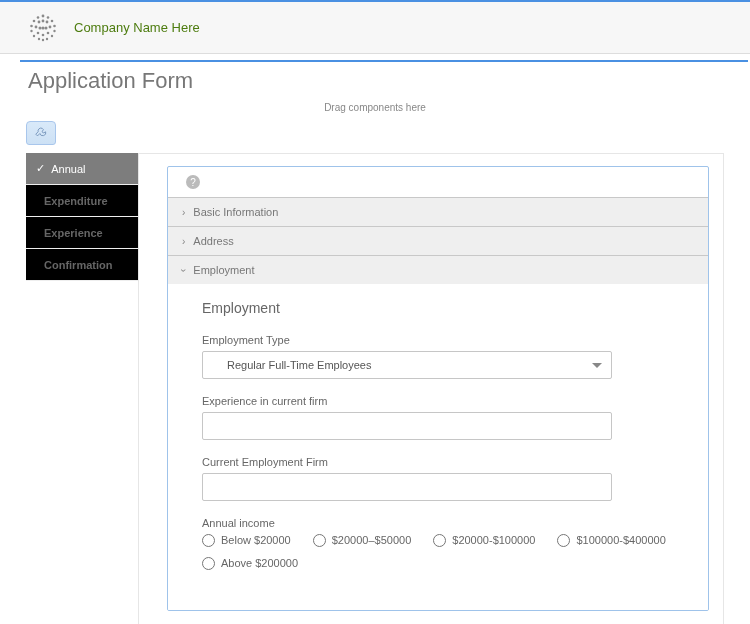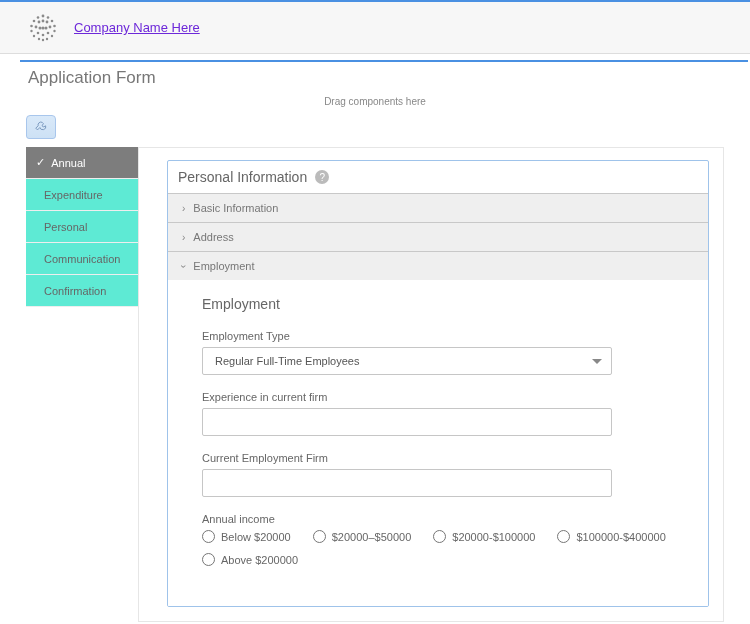--- a/index.html
+++ b/index.html
@@ -3,69 +3,69 @@
 <meta charset="utf-8">
 <style>
 * { box-sizing: border-box; margin: 0; padding: 0; }
 body { font-family: Arial, Helvetica, sans-serif; font-size: 12px; color: #555; background: #fff; }
 .page { width: 750px; }
 
 
 .topbar { height: 54px; border-top: 2px solid #4a90e2; border-bottom: 1px solid #ddd; background: #f7f7f7; display: flex; align-items: center; padding-left: 28px; }
 .logo { width: 30px; height: 30px; margin-right: 16px; position: relative; display: flex; align-items: center; justify-content: center; }
 .logo svg { display: block; }
-.company { font-size: 13px; color: #6d28d9; text-decoration: underline; }
+.company { font-size: 13px; color: #4d7c0f; }
 
 
 .blue-line { height: 2px; background: #4a90e2; margin-top: 6px; margin-left: 20px; margin-right: 2px; }
-.page-title { font-size: 17px; color: #777; font-weight: normal; padding: 6px 0 6px 28px; }
+.page-title { font-size: 22px; color: #777; font-weight: normal; padding: 6px 0 6px 28px; }
 
 
 .drag-hint { text-align: center; font-size: 10px; color: #888; padding: 2px 0 8px; }
 
 
 .toolrow { padding-left: 26px; margin-bottom: 8px; }
 .wrench-btn { width: 30px; height: 24px; border: 1px solid #a8c6ec; border-radius: 4px 4px 3px 3px; background: linear-gradient(#d9e9f9,#cde1f5); display: flex; align-items: center; justify-content: center; cursor: pointer; }
 .wrench-btn svg { width: 14px; height: 14px; stroke: #6a8bb3; fill: none; }
 
 
 .columns { display: flex; padding: 0 26px 0 26px; align-items: flex-start; }
 .sidebar { width: 112px; flex: none; }
 .sidebar-item { height: 32px; display: flex; align-items: center; font-size: 11px; cursor: pointer; border-bottom: 1px solid #eee; }
 .sidebar-item.active { background: #7d7d7d; color: #fff; padding-left: 10px; }
-.sidebar-item.inactive { background: #5eead4; color: #666; padding-left: 18px; }
+.sidebar-item.inactive { background: #000000; color: #666; padding-left: 18px; font-weight: bold; }
 .check { margin-right: 6px; font-size: 11px; }
 
 .main-outer { flex: 1; border: 1px solid #e6e6e6; padding: 12px 14px 14px 28px; }
 .panel { border: 1px solid #9fc3ea; border-radius: 2px; overflow: hidden; }
 .panel-title { padding: 8px 10px; font-size: 14px; color: #666; display: flex; align-items: center; }
 .help-ic { margin-left: 8px; width: 14px; height: 14px; border-radius: 50%; background: #bbb; color: #fff; font-size: 10px; display: inline-flex; align-items: center; justify-content: center; }
 
 .acc-item { border-top: 1px solid #c8c8c8; }
 .acc-head { background: #efefef; padding: 8px 14px; font-size: 11px; color: #777; display: flex; align-items: center; cursor: pointer; }
 .acc-head .chev { margin-right: 8px; font-size: 10px; color: #888; display:inline-block; }
 .acc-head.open .chev { transform: none; }
 .acc-body { padding: 16px 24px 24px 34px; background: #fff; }
 
 .sec-title { font-size: 14px; color: #666; margin-bottom: 18px; }
 .form-label { font-size: 11px; color: #666; margin-bottom: 5px; display: block; }
-.sel, .txt { width: 100%; max-width: 410px; height: 28px; border: 1px solid #c6c6c6; border-radius: 2px; background: #fff; padding: 0 12px; font-size: 11px; color: #555; }
+.sel, .txt { width: 100%; max-width: 410px; height: 28px; border: 1px solid #c6c6c6; border-radius: 2px; background: #fff; padding: 0 24px; font-size: 11px; color: #555; }
 .sel { appearance: none; -webkit-appearance: none; position: relative; }
 .sel-wrap { position: relative; max-width: 410px; }
 .sel-wrap::after { content: ""; position: absolute; right: 10px; top: 12px; width: 0; height: 0; border-left: 5px solid transparent; border-right: 5px solid transparent; border-top: 5px solid #888; pointer-events:none;}
 .field { margin-bottom: 16px; }
 
 .stepper { display: flex; align-items: center; border: 1px solid #c6c6c6; border-radius: 2px; width: 166px; height: 28px; overflow: hidden; }
 .stepper button { width: 32px; height: 100%; border: none; background: #fff; color: #666; font-size: 15px; cursor: pointer; }
 .stepper .dec { border-right: 1px solid #e2e2e2; }
 .stepper .inc { border-left: 1px solid #e2e2e2; }
 .stepper input { flex: 1; border: none; text-align: center; font-size: 11px; height: 100%; outline: none; }
 
 .radios { display: flex; flex-wrap: wrap; gap: 10px 22px; }
-.radio-opt { display: flex; align-items: center; font-size: 11px; color: #666; }
+.radio-opt { display: flex; align-items: flex-start; font-size: 11px; color: #666; }
 .radio-opt input { margin-right: 6px; }
 </style>
 </head>
 <body>
 
 <div class="page">
   <div class="topbar">
     <div class="logo">
       <svg width="30" height="30" viewBox="0 0 30 30">
         <g fill="#8a8a8a">
@@ -116,34 +116,30 @@
   <div class="columns">
     <div class="sidebar">
       <div class="sidebar-item active">
         <span class="check">✓</span>
         <span>Annual</span>
       </div>
       <div class="sidebar-item inactive">
         <span>Expenditure</span>
       </div>
       <div class="sidebar-item inactive">
-        <span>Personal</span>
-      </div>
-      <div class="sidebar-item inactive">
-        <span>Communication</span>
+        <span>Experience</span>
       </div>
       <div class="sidebar-item inactive">
         <span>Confirmation</span>
       </div>
     </div>
 
     <div class="main-outer">
       <div class="panel">
         <div class="panel-title">
-          <span>Personal Information</span>
           <span class="help-ic">?</span>
         </div>
 
         <div class="acc-item">
           <div class="acc-head">
             <span class="chev">›</span>
             <span>Basic Information</span>
           </div>
         </div>
 

